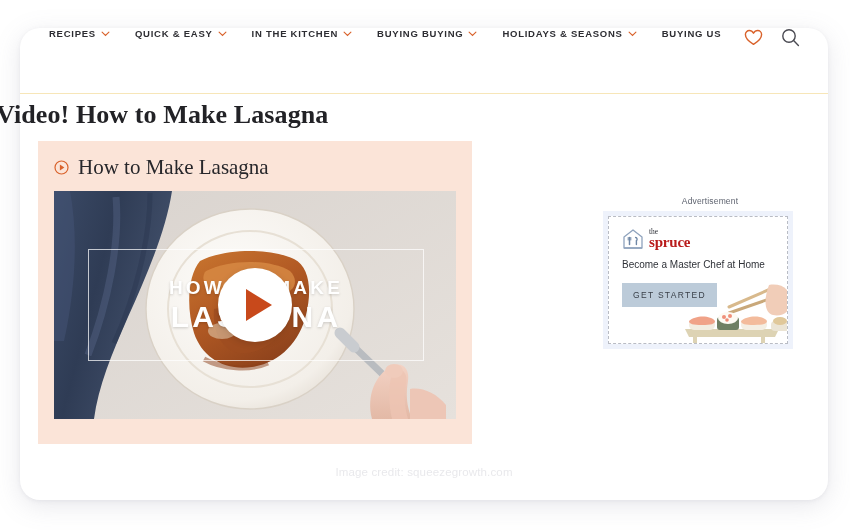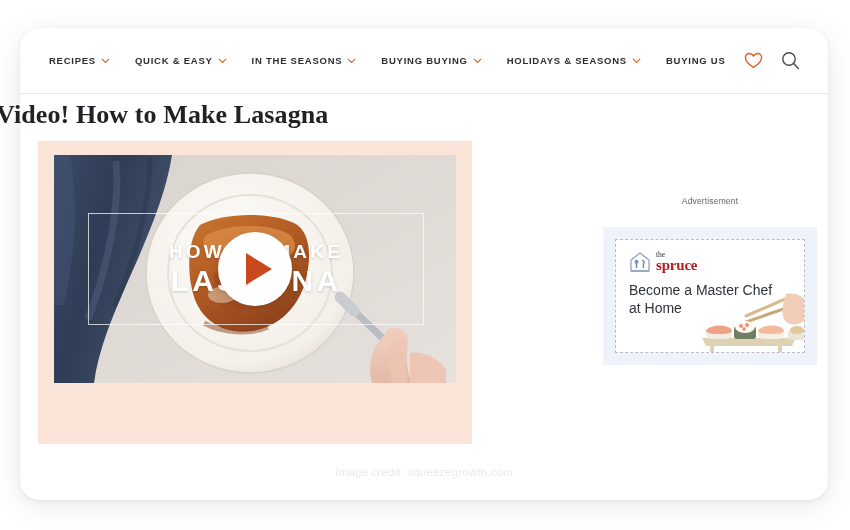--- a/index.html
+++ b/index.html
@@ -29,21 +29,21 @@
                 0 1px 4px rgba(120, 120, 140, 0.10);
   }
 
   
   .nav {
     position: absolute;
     left: 0; top: 0;
     width: 808px;
     height: 66px;
     display: flex;
-    align-items: center;
+    align-items: flex-start;
     padding: 0 28px 0 29px;
     border-bottom: 1.5px solid #f7e6b8;
   }
 
   .nav-items {
     display: flex;
     align-items: center;
     gap: 25px;
     flex: 1;
   }
@@ -182,29 +182,29 @@
     position: absolute;
     left: 583px;
     top: 168px;
     width: 214px;
   }
 
   .ad-label {
     text-align: center;
     font-size: 8.5px;
     color: #5f6470;
-    margin-bottom: 21px;
+    margin-bottom: 5px;
     letter-spacing: 0.15px;
   }
 
   .ad-frame {
-    width: 214px;
+    width: 190px;
     height: 138px;
     background: #eef2fb;
-    padding: 12px;
+    padding: 5px;
   }
 
   .ad-inner {
     width: 100%;
     height: 100%;
     background: #ffffff;
     border: 1.5px dashed #b9bcc4;
     position: relative;
     overflow: hidden;
     padding: 11px 13px;
@@ -228,21 +228,21 @@
   .ad-logo-name {
     font-family: "Liberation Serif", serif;
     font-size: 15px;
     font-weight: bold;
     color: #b91c1c;
     display: block;
     letter-spacing: -0.2px;
   }
 
   .ad-headline {
-    font-size: 14px;
+    font-size: 10px;
     color: #2f3238;
     line-height: 1.28;
     margin-bottom: 11px;
     max-width: 150px;
   }
 
   .ad-cta {
     display: inline-block;
     background: #bccbd9;
     color: #3a4049;
@@ -289,21 +289,21 @@
       </div>
 
       <div class="nav-item">
         <span class="nav-label">QUICK &amp; EASY</span>
         <svg class="chev" viewBox="0 0 10 10">
           <path d="M1.2 3.4 L5 7.2 L8.8 3.4" fill="none" stroke="#d9622b" stroke-width="1.2" stroke-linecap="round"></path>
         </svg>
       </div>
 
       <div class="nav-item">
-        <span class="nav-label">IN THE SEASONS</span>
+        <span class="nav-label">IN THE KITCHEN</span>
         <svg class="chev" viewBox="0 0 10 10">
           <path d="M1.2 3.4 L5 7.2 L8.8 3.4" fill="none" stroke="#d9622b" stroke-width="1.2" stroke-linecap="round"></path>
         </svg>
       </div>
 
       <div class="nav-item">
         <span class="nav-label">BUYING BUYING</span>
         <svg class="chev" viewBox="0 0 10 10">
           <path d="M1.2 3.4 L5 7.2 L8.8 3.4" fill="none" stroke="#d9622b" stroke-width="1.2" stroke-linecap="round"></path>
         </svg>
@@ -334,20 +334,29 @@
           <line x1="12.6" y1="12.6" x2="17.4" y2="17.4" stroke="#4a4a52" stroke-width="1.4" stroke-linecap="round"></line>
         </svg>
       </span>
     </div>
   </nav>
 
   <h1 class="page-title">Video! How to Make Lasagna</h1>
 
   <section class="video-panel">
 
+    <div class="video-head">
+      <span class="play-badge">
+        <svg width="15" height="15" viewBox="0 0 15 15">
+          <circle cx="7.5" cy="7.5" r="6.5" fill="none" stroke="#d9622b" stroke-width="1.2"></circle>
+          <path d="M5.9 4.6 L10.4 7.5 L5.9 10.4 Z" fill="#d9622b"></path>
+        </svg>
+      </span>
+      <span class="video-head-title">How to Make Lasagna</span>
+    </div>
 
     <div class="thumb">
       <svg width="402" height="228" viewBox="0 0 402 228">
         <defs>
           <linearGradient id="bg" x1="0" y1="0" x2="1" y2="1">
             <stop offset="0" stop-color="#d9d3ce"></stop>
             <stop offset="1" stop-color="#e6e1dc"></stop>
           </linearGradient>
           <linearGradient id="denim" x1="0" y1="0" x2="1" y2="0.5">
             <stop offset="0" stop-color="#3b4a66"></stop>
@@ -425,20 +434,21 @@
             <line x1="2" y1="20" x2="20" y2="20" stroke="#8fa3bd" stroke-width="1.3"></line>
           </svg>
           <span class="ad-logo-text">
             <span class="ad-logo-the">the</span>
             <span class="ad-logo-name">spruce</span>
           </span>
         </div>
 
         <div class="ad-headline">Become a Master Chef at Home</div>
 
+        <button class="ad-cta">GET STARTED</button>
 
         <span class="ad-art">
           <svg width="108" height="62" viewBox="0 0 108 62">
 
             <line x1="46" y1="24" x2="92" y2="4" stroke="#d8b98c" stroke-width="3" stroke-linecap="round"></line>
             <line x1="46" y1="30" x2="92" y2="14" stroke="#c9a87a" stroke-width="3" stroke-linecap="round"></line>
 
             <path d="M86 2 C98 0 108 6 108 18 C108 28 100 34 90 32 C82 30 80 18 86 2 Z" fill="#f1cdb8"></path>
 
             <path d="M2 46 L96 46 L92 54 L6 54 Z" fill="#ddd3b4"></path>

